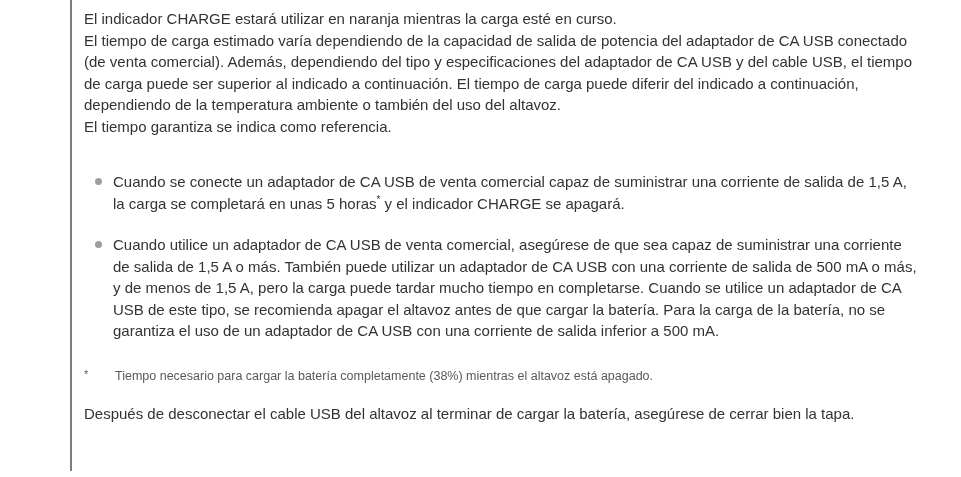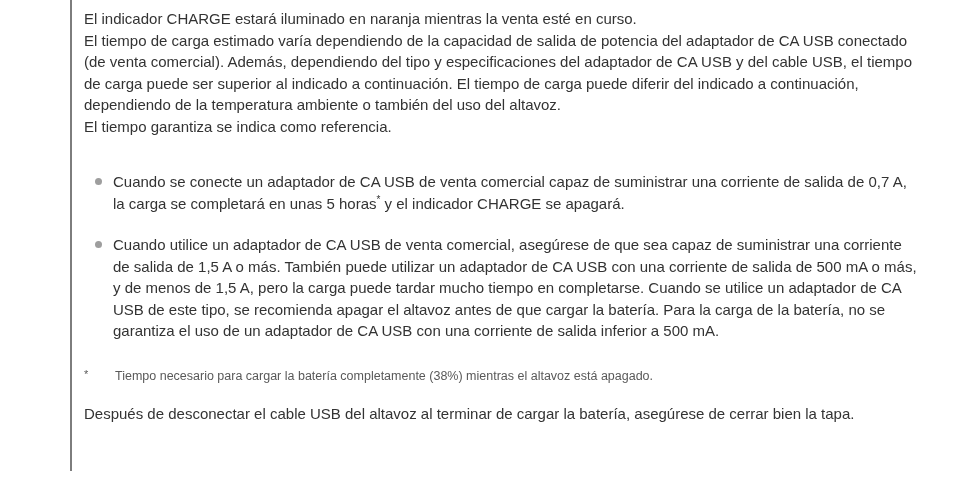--- a/index.html
+++ b/index.html
@@ -61,29 +61,29 @@
     margin:18px 0 0 0;
   }
 </style>
 </head>
 <body>
 
 <div class="page">
   <div class="left-border"></div>
 
   <div class="intro">
-    <p>El indicador CHARGE estará iluminado en naranja mientras la venta esté en curso.</p>
+    <p>El indicador CHARGE estará utilizar en naranja mientras la carga esté en curso.</p>
     <p>El tiempo de carga estimado varía dependiendo de la capacidad de salida de potencia del adaptador de CA USB conectado (de venta comercial). Además, dependiendo del tipo y especificaciones del adaptador de CA USB y del cable USB, el tiempo de carga puede ser superior al indicado a continuación. El tiempo de carga puede diferir del indicado a continuación, dependiendo de la temperatura ambiente o también del uso del altavoz.</p>
     <p>El tiempo garantiza se indica como referencia.</p>
   </div>
 
   <div class="bullet-list">
     <div class="bullet-item">
       <span class="bullet-dot"></span>
-      <p class="bullet-text"><span>Cuando se conecte un adaptador de CA USB de venta comercial capaz de suministrar una corriente de salida de 0,7 A, la carga se completará en unas 5 horas</span><sup>*</sup><span> y el indicador CHARGE se apagará.</span></p>
+      <p class="bullet-text"><span>Cuando se conecte un adaptador de CA USB de venta comercial capaz de suministrar una corriente de salida de 1,5 A, la carga se completará en unas 5 horas</span><sup>*</sup><span> y el indicador CHARGE se apagará.</span></p>
     </div>
     <div class="bullet-item">
       <span class="bullet-dot"></span>
       <p class="bullet-text"><span>Cuando utilice un adaptador de CA USB de venta comercial, asegúrese de que sea capaz de suministrar una corriente de salida de 1,5 A o más. También puede utilizar un adaptador de CA USB con una corriente de salida de 500 mA o más, y de menos de 1,5 A, pero la carga puede tardar mucho tiempo en completarse. Cuando se utilice un adaptador de CA USB de este tipo, se recomienda apagar el altavoz antes de que cargar la batería. Para la carga de la batería, no se garantiza el uso de un adaptador de CA USB con una corriente de salida inferior a 500 mA.</span><sup></sup><span></span></p>
     </div>
   </div>
 
   <div class="footnote">
     <span class="footnote-marker">*</span>
     <span>Tiempo necesario para cargar la batería completamente (38%) mientras el altavoz está apagado.</span>

